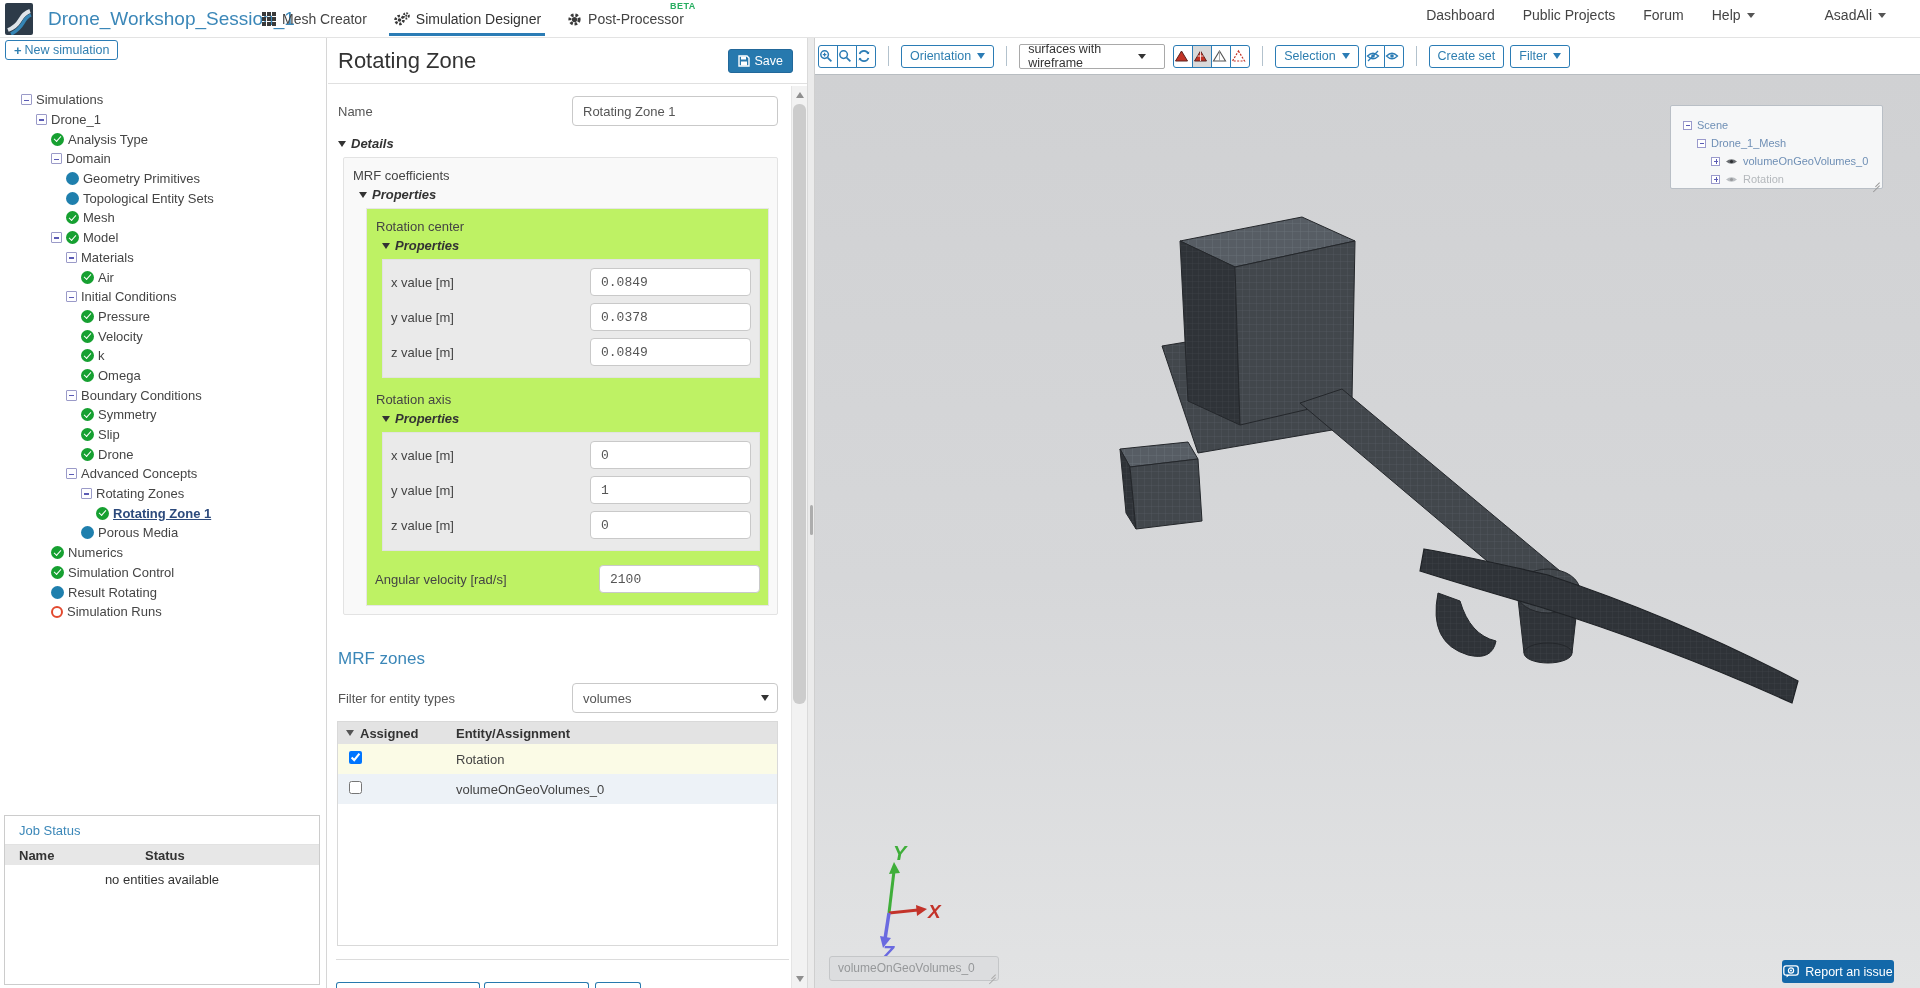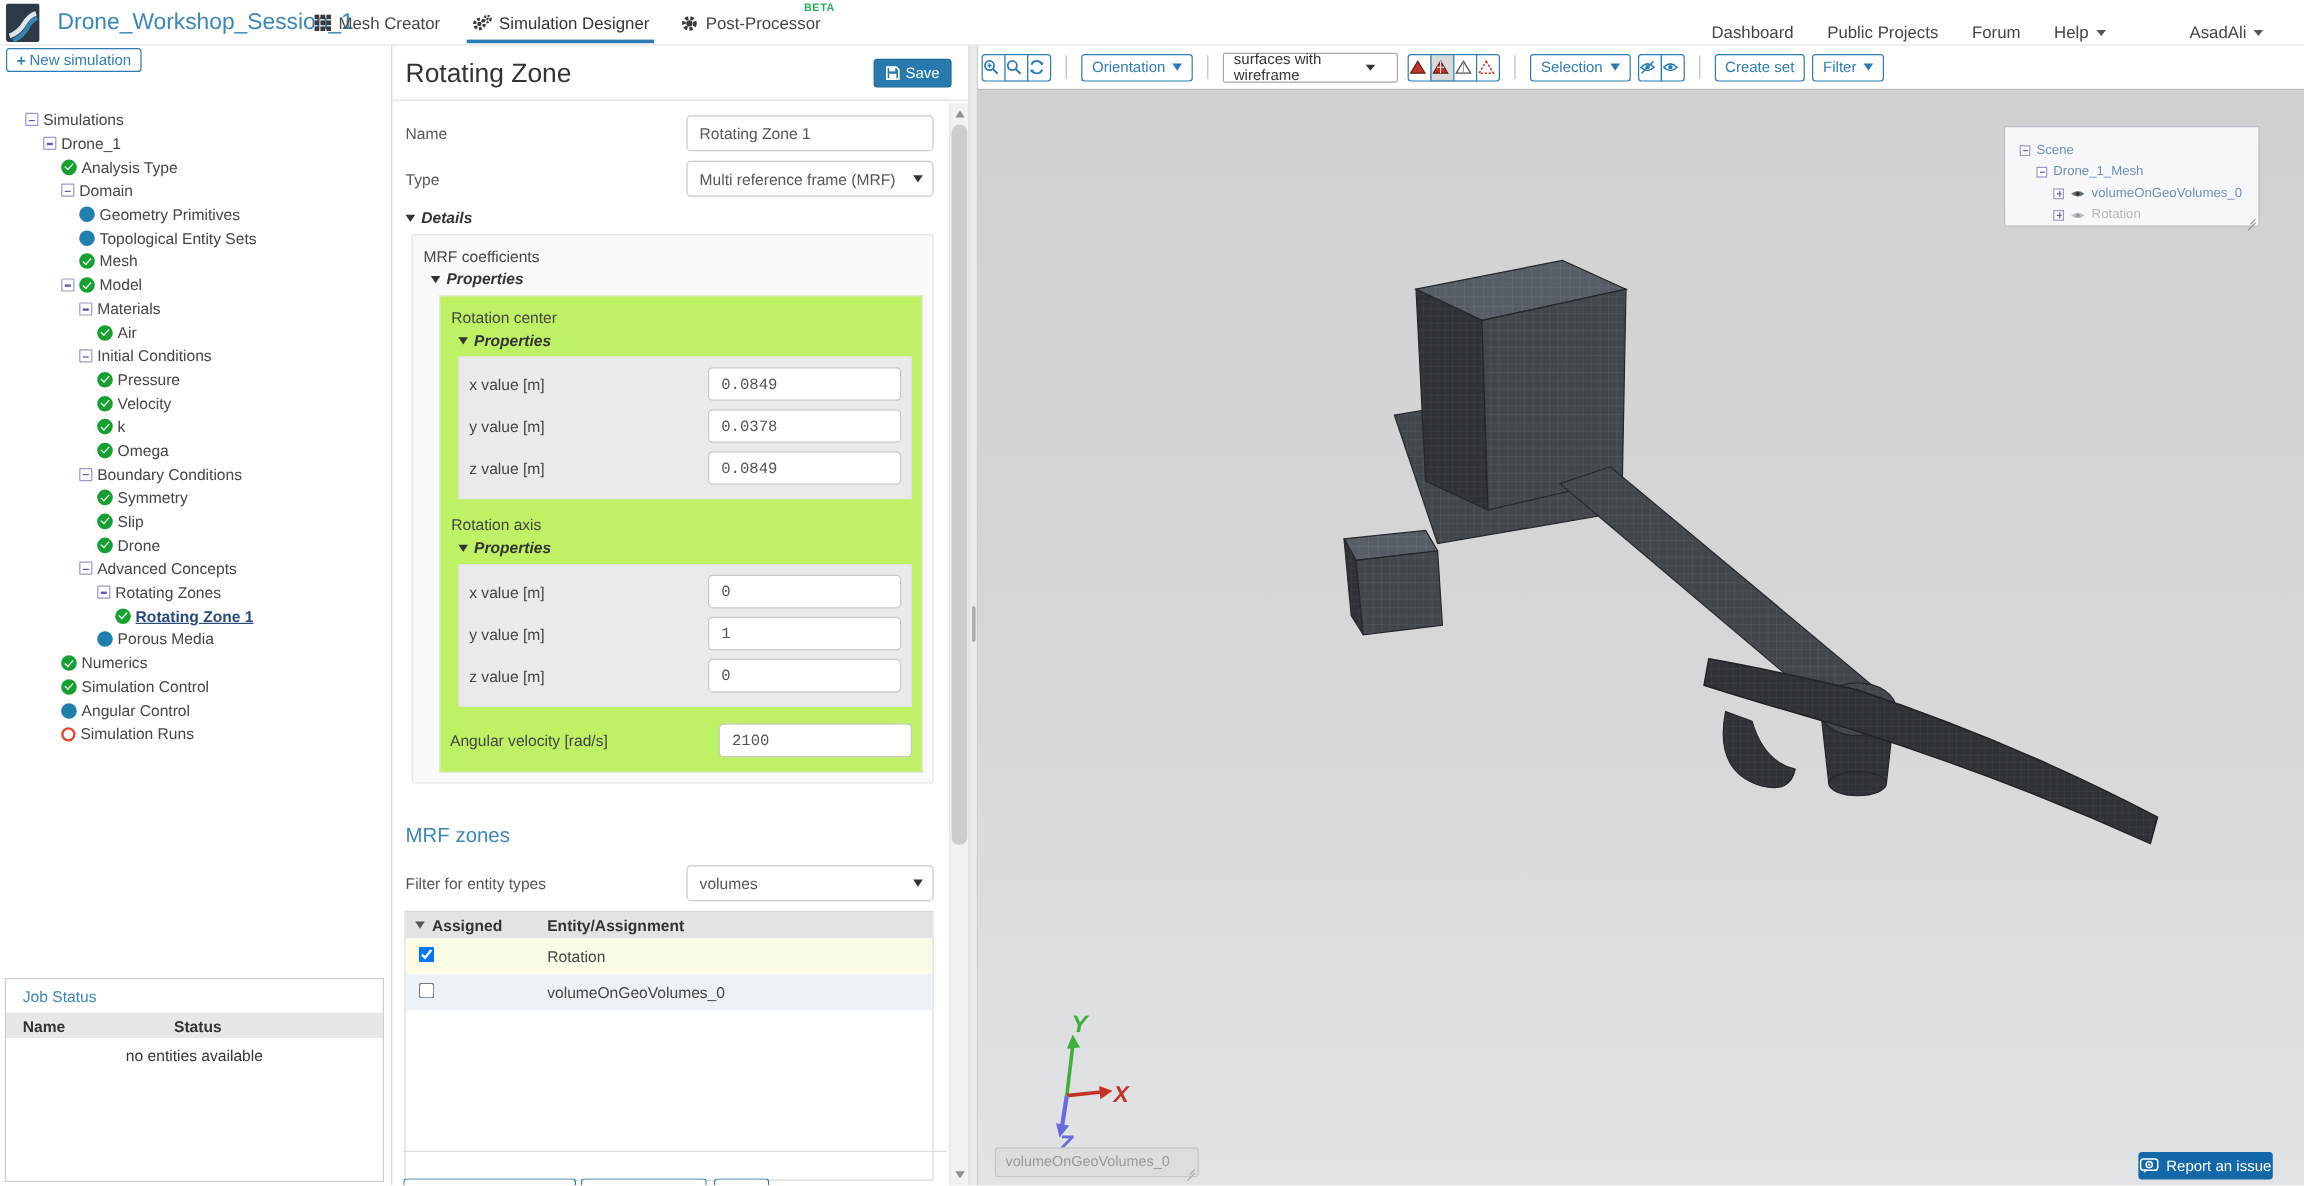--- a/index.html
+++ b/index.html
@@ -8,21 +8,21 @@
 
   
   .header { position:absolute; left:0; top:0; width:1920px; height:38px; background:#fff; border-bottom:1px solid #e3e3e3; z-index:30; }
   .logo { position:absolute; left:5px; top:3px; width:28px; height:32px; }
   .proj-title { position:absolute; left:48px; top:8px; font-size:19px; color:#3b87b8; }
   .tabs { position:absolute; left:262px; top:0; height:38px; display:flex; align-items:center; gap:26px; }
   .tab { display:flex; align-items:center; gap:6px; font-size:14px; color:#444; height:38px; position:relative; cursor:pointer; }
   .tab.active { color:#333; }
   .tab.active::after { content:""; position:absolute; left:-4px; right:-4px; bottom:2px; height:3px; background:#2b7cb5; }
   .beta { position:absolute; top:1px; right:-12px; font-size:9px; font-weight:bold; color:#27ae60; letter-spacing:.5px; }
-  .nav { position:absolute; right:34px; top:12px; height:30px; display:flex; align-items:center; gap:28px; font-size:14px; color:#444; }
+  .nav { position:absolute; right:34px; top:0; height:30px; display:flex; align-items:center; gap:28px; font-size:14px; color:#444; }
   .nav .item { display:flex; align-items:center; gap:6px; cursor:pointer; }
   .nav .user { margin-left:42px; }
   .caret { width:0; height:0; border-left:4px solid transparent; border-right:4px solid transparent; border-top:5px solid #555; display:inline-block; }
 
   
   .left-panel { position:absolute; left:0; top:38px; width:327px; bottom:0; background:#fff; border-right:1px solid #d6d6d6; }
   .new-sim { position:absolute; left:5px; top:2px; height:20px; padding:0 8px; border:1px solid #2b7cb5; border-radius:3px; color:#2e7eb0; font-size:12.5px; background:#fff; display:flex; align-items:center; gap:3px; cursor:pointer; }
   .plus-ico::before { content:"+"; font-weight:bold; font-size:13px; }
   .tree { position:absolute; left:0; top:52px; right:2px; bottom:180px; overflow:hidden; }
   .trow { display:flex; align-items:center; gap:4px; height:19.7px; font-size:13px; color:#454545; cursor:pointer; padding-left:5px;margin-left:16px; }
@@ -280,21 +280,21 @@
       <div class="trow d2">
           <span class="ico-check"></span>
           <span>Numerics</span>
         </div>
       <div class="trow d2">
           <span class="ico-check"></span>
           <span>Simulation Control</span>
         </div>
       <div class="trow d2">
           <span class="ico-dot"></span>
-          <span>Angular Control</span>
+          <span>Result Rotating</span>
         </div>
       <div class="trow d2">
           <span class="ico-pend"></span>
           <span>Simulation Runs</span>
         </div>
     </div>
 
     <div class="job-panel">
       <div class="job-title">Job Status</div>
       <div class="job-head">
@@ -315,27 +315,20 @@
           <rect x="3" y="6.5" width="6" height="4" fill="#fff"></rect>
         </svg>
         <span>Save</span>
       </div>
     </div>
 
     <div class="mid-content">
       <div class="frow">
         <span class="flabel">Name</span>
         <input class="tinput" value="Rotating Zone 1" style="">
-      </div>
-      <div class="frow">
-        <span class="flabel">Type</span>
-        <div class="selbox">
-          <span>Multi reference frame (MRF)</span>
-          <span class="cdown"></span>
-        </div>
       </div>
 
       <div class="sec-head">
         <span class="cdown"></span>
         <span>Details</span>
       </div>
 
       <div class="gbox">
         <div class="plain-label">MRF coefficients</div>
         <div class="sec-head" style="margin:4px 0 6px 7px">

